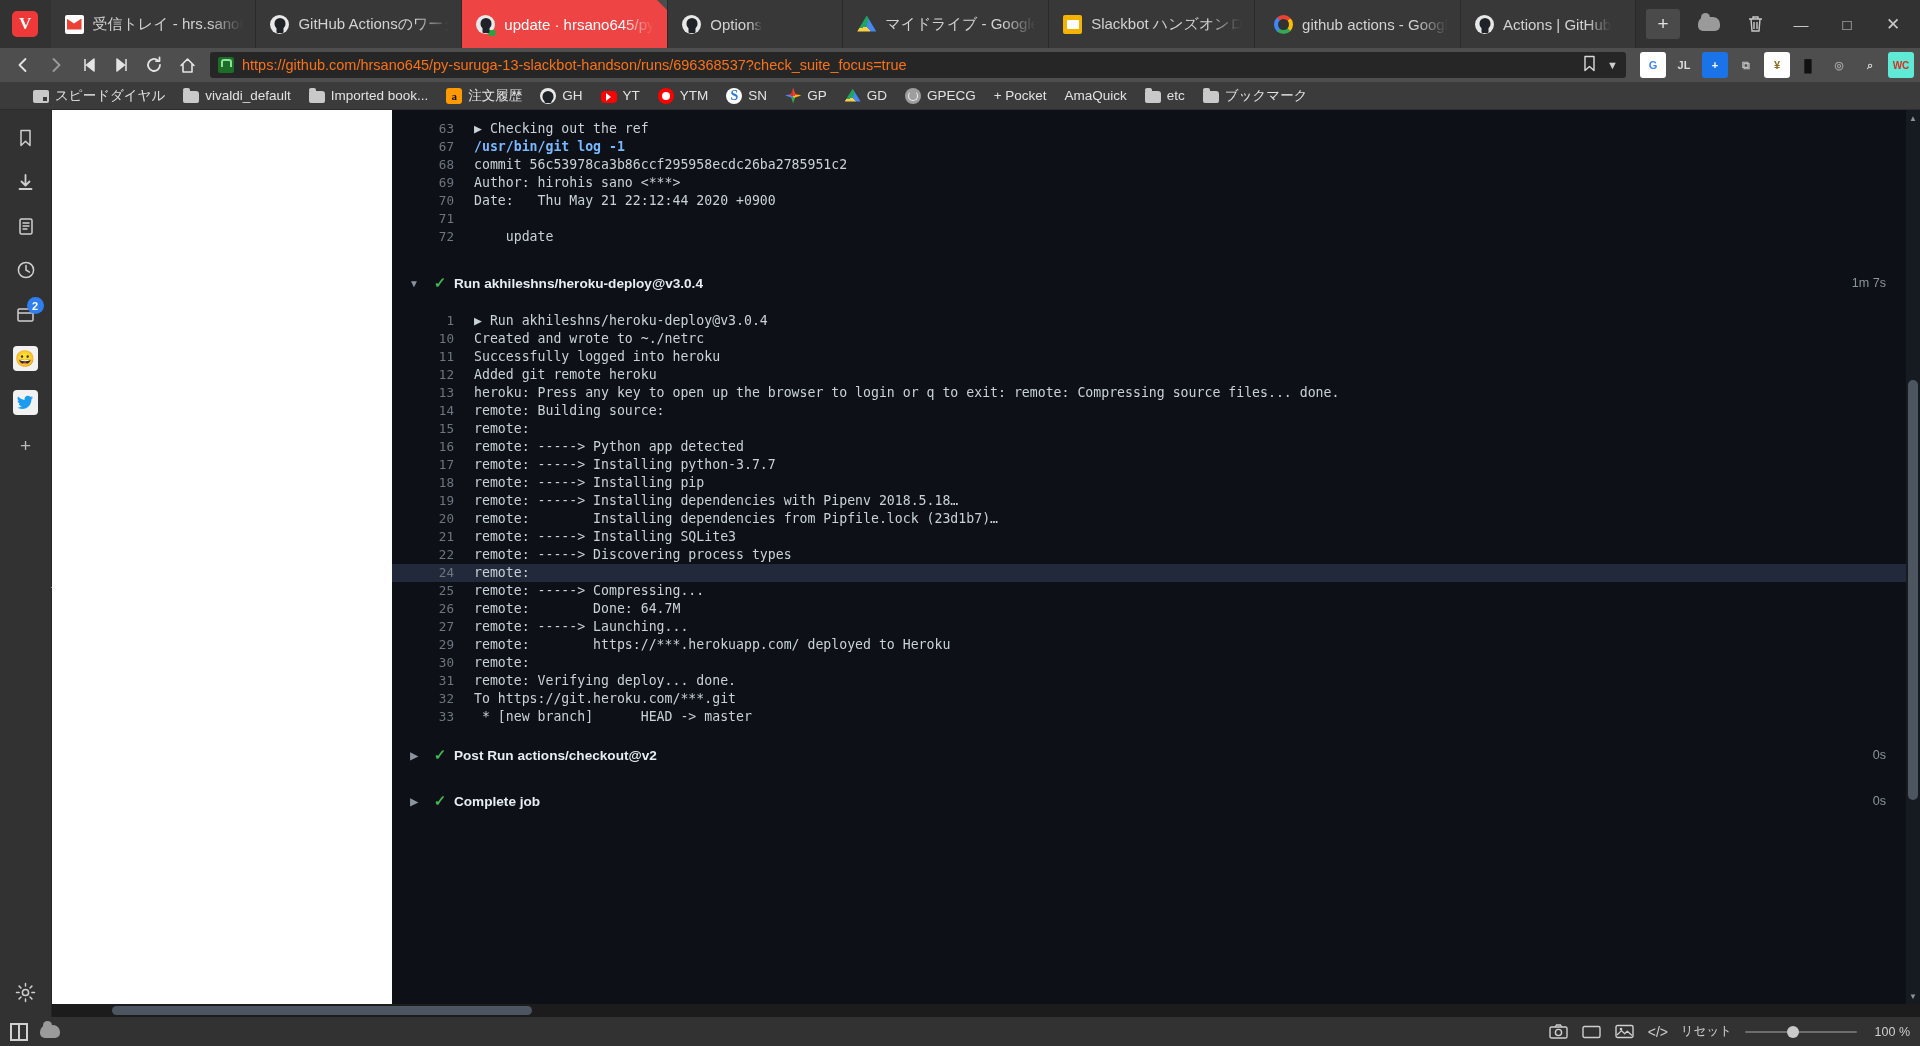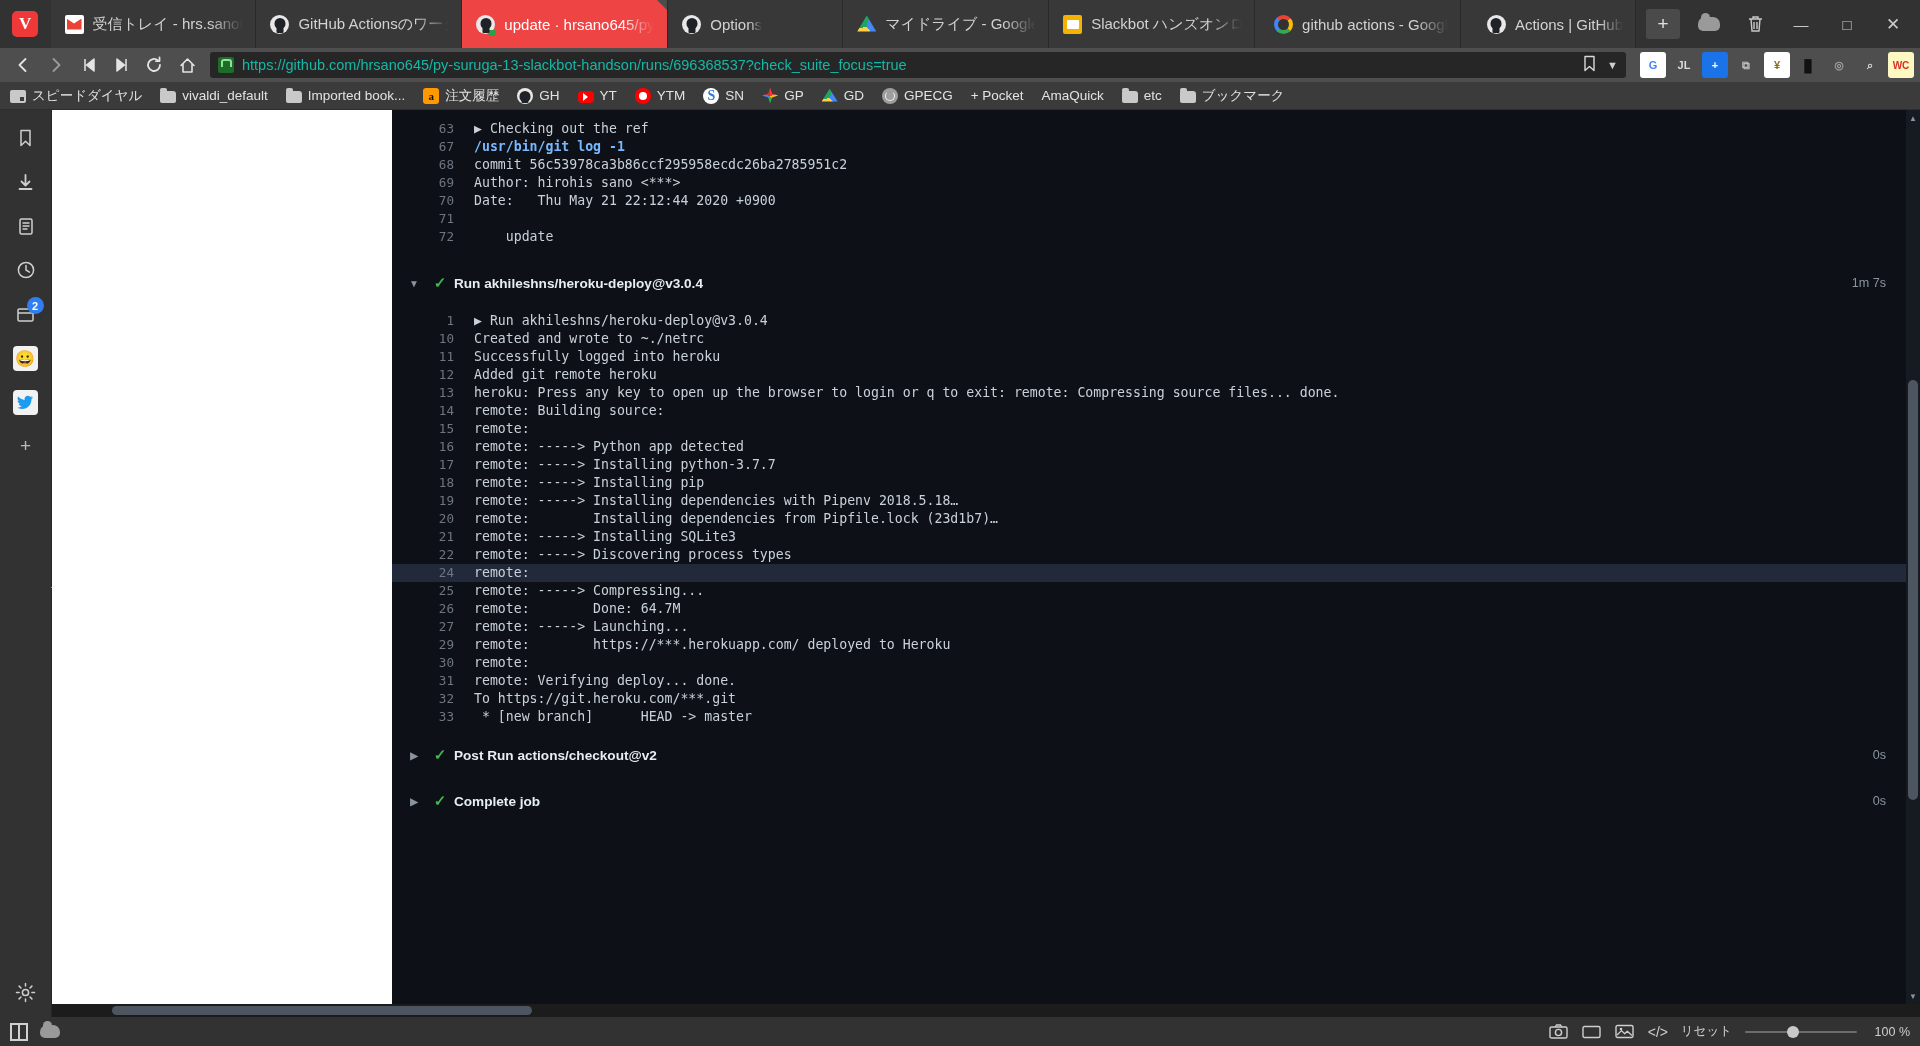--- a/index.html
+++ b/index.html
@@ -108,34 +108,34 @@
   }
   .lock {
     width:16px;height:16px;background:#1d6c27;border-radius:2px;
     display:flex;align-items:center;justify-content:center;flex:0 0 16px;
   }
   .lock::after {
     content:""; width:7px;height:6px;border:2px solid #8ee09a;border-bottom:none;
     border-radius:3px 3px 0 0; margin-bottom:5px;
   }
   .url-text {
-    color:#14b8a6; font-size:14.5px; white-space:nowrap; overflow:hidden;
+    color:#f97316; font-size:14.5px; white-space:nowrap; overflow:hidden;
     flex:1 1 auto;
   }
   .url-right { display:flex; align-items:center; gap:10px; color:#cfcfcf; flex:0 0 auto; }
   .ext-icons { display:flex; align-items:center; gap:5px; padding-left:8px; flex:0 0 auto;}
   .ext {
     width:26px;height:26px;display:flex;align-items:center;justify-content:center;
     font-size:11px;font-weight:bold;border-radius:3px;
   }
 
   
   .bmbar {
     height: 28px; flex:0 0 28px; background:#3b3b3b;
-    display:flex; align-items:center; gap:0; padding-left: 1px;
+    display:flex; align-items:center; gap:0; padding-left: 24px;
     border-bottom:1px solid #2d2d2d;
   }
   .bm {
     display:flex;align-items:center;gap:6px; padding: 0 9px; height:24px;
     color:#e2e2e2; font-size:13.5px; white-space:nowrap;
   }
   .bmicon { width:16px;height:16px;flex:0 0 16px; position:relative; }
   .folder {
     background:#c9c9c9; border-radius:1px 3px 2px 2px; height:12px; margin-top:3px;
     position:relative;
@@ -318,21 +318,21 @@
           <span class="label">マイドライブ - Google ドラ</span>
         </div>
         <div class="tab" style="width: 212px;">
           <span class="favicon fav-slack"></span>
           <span class="label">Slackbot ハンズオンロデプ</span>
         </div>
         <div class="tab" style="width: 212px; justify-content: flex-end;">
           <span class="favicon fav-google"></span>
           <span class="label">github actions - Googl</span>
         </div>
-        <div class="tab" style="width: 180px; justify-content: flex-end;">
+        <div class="tab" style="width: 180px;">
           <span class="favicon fav-gh"></span>
           <span class="label">Actions | GitHub</span>
         </div>
       </div>
     <div class="newtab-btn">+</div>
     <div class="tabbar-spacer"></div>
     <div class="win-ctrls">
       <div class="win-icon">
         <div class="sb-cloud" style="width:22px;height:14px;background:#9a9a9a"></div>
       </div>
@@ -401,21 +401,21 @@
 
     <div class="ext-icons" id="extbar">
         <div class="ext" style="background: rgb(255, 255, 255); color: rgb(66, 133, 244);">G</div>
         <div class="ext" style="color: rgb(220, 220, 220);">JL</div>
         <div class="ext" style="background: rgb(26, 115, 232); color: rgb(255, 255, 255);">+</div>
         <div class="ext" style="color: rgb(189, 189, 189);">⧉</div>
         <div class="ext" style="background: rgb(255, 255, 255); color: rgb(138, 109, 28);">¥</div>
         <div class="ext" style="color: rgb(17, 17, 17); background: transparent; font-size: 18px;">▮</div>
         <div class="ext" style="color: rgb(158, 158, 158);">◎</div>
         <div class="ext" style="color: rgb(213, 213, 213);">⌕</div>
-        <div class="ext" style="background: #fef9c3; color: rgb(217, 48, 37); font-size: 10px;">WC</div>
+        <div class="ext" style="background: #5eead4; color: rgb(217, 48, 37); font-size: 10px;">WC</div>
       </div>
   </div>
 
   <div class="bmbar" id="bmbar">
       <div class="bm">
         <span class="bmicon sd-icon"></span>
         <span>スピードダイヤル</span>
       </div>
       <div class="bm">
         <span class="bmicon folder"></span>

